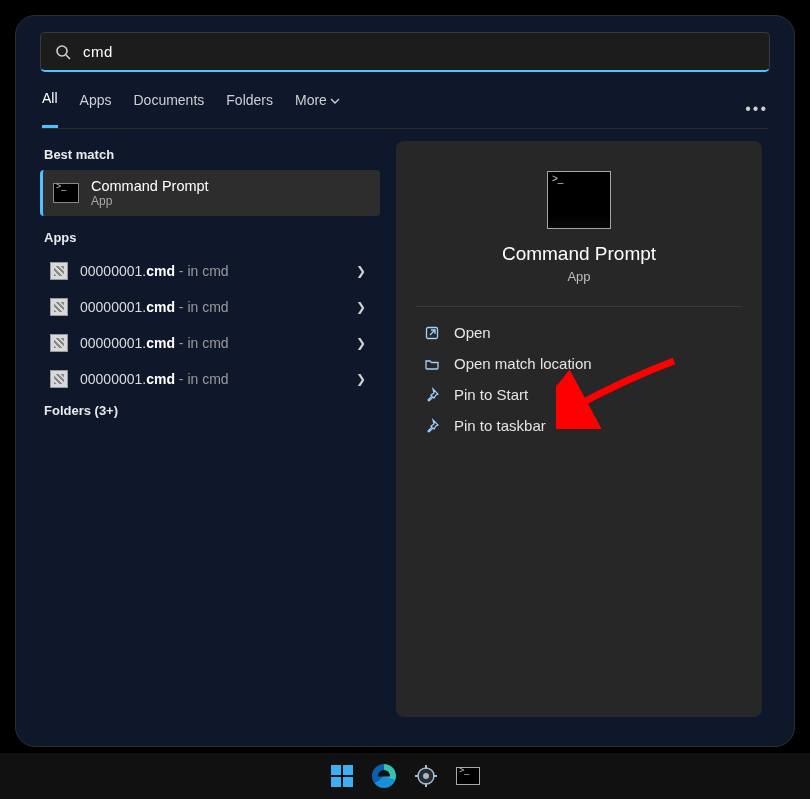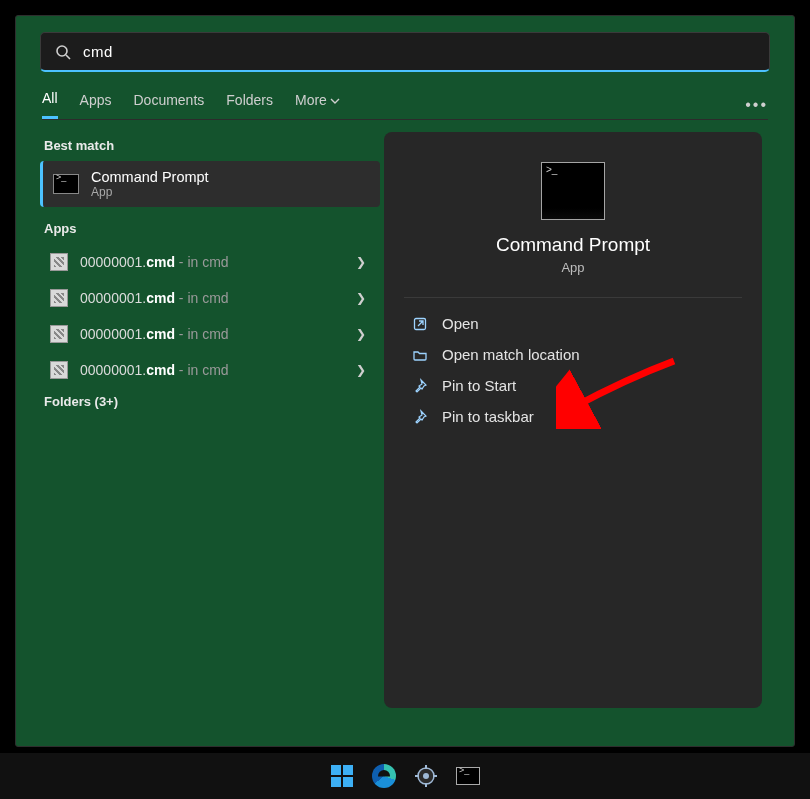--- a/index.html
+++ b/index.html
@@ -1,41 +1,41 @@
 <!DOCTYPE html>
 <html><head>
 <meta charset="utf-8">
 <style>
   * { margin: 0; padding: 0; box-sizing: border-box; font-family: "Segoe UI", Arial, sans-serif; }
   html, body { background: #000; width: 810px; height: 799px; overflow: hidden; color: #e6e6e6; }
   .start-panel {
     position: absolute; top: 15px; left: 15px; width: 780px; height: 732px;
-    background: #14532d; border-radius: 3px; border: 1px solid #2e2e2e; padding: 0;
+    background: #0f172a; border-radius: 20px; border: 1px solid #2e2e2e; padding: 0;
   }
   
   .search-wrap { padding: 16px 24px 0 24px; }
   .search-bar {
     height: 40px; background: #1c1c1c; border: 1px solid #3a3a3a; border-radius: 5px;
     display: flex; align-items: center; padding: 0 14px; border-bottom: 2px solid #4cc2ff;
   }
   .search-bar svg { flex: none; }
   .search-input {
     flex: 1; background: transparent; border: none; outline: none; color: #fff;
     font-size: 15px; padding-left: 12px; caret-color: #fff; letter-spacing: 0.5px;
   }
   
   .filters { display: flex; align-items: center; gap: 22px; padding: 18px 26px 0 26px; font-size: 14px; color: #cfcfcf; }
-  .filter { cursor: pointer; padding-bottom: 10px; }
+  .filter { cursor: pointer; padding-bottom: 19px; }
   .filter.active { color: #fff; border-bottom: 3px solid #4cc2ff; }
   .filter.more svg { vertical-align: middle; margin-left: 3px; }
   .filters-spacer { flex: 1; }
   .menu-dots { font-size: 16px; letter-spacing: 2px; color: #cfcfcf; cursor: pointer; }
   .divider { height: 1px; background: #2c2c2c; margin: 0 26px; }
   
-  .body { display: flex; padding: 12px 32px 20px 24px; gap: 4px; }
+  .body { display: flex; padding: 12px 32px 20px 24px; gap: 16px; }
   .left { width: 340px; }
   .right { flex: 1; background: #272727; border-radius: 8px; padding: 24px 20px 0 20px; height: 576px; position: relative; }
   .section-label { font-size: 13px; font-weight: 600; color: #eaeaea; margin: 6px 0 8px 4px; }
   
   .best-row {
     display: flex; align-items: center; gap: 12px; padding: 8px 10px;
     background: #2d2d2d; border-left: 3px solid #4cc2ff; border-radius: 4px;
     cursor: pointer;
   }
   .cmd-icon { width: 26px; height: 20px; background: #000; border: 1px solid #888; position: relative; }

